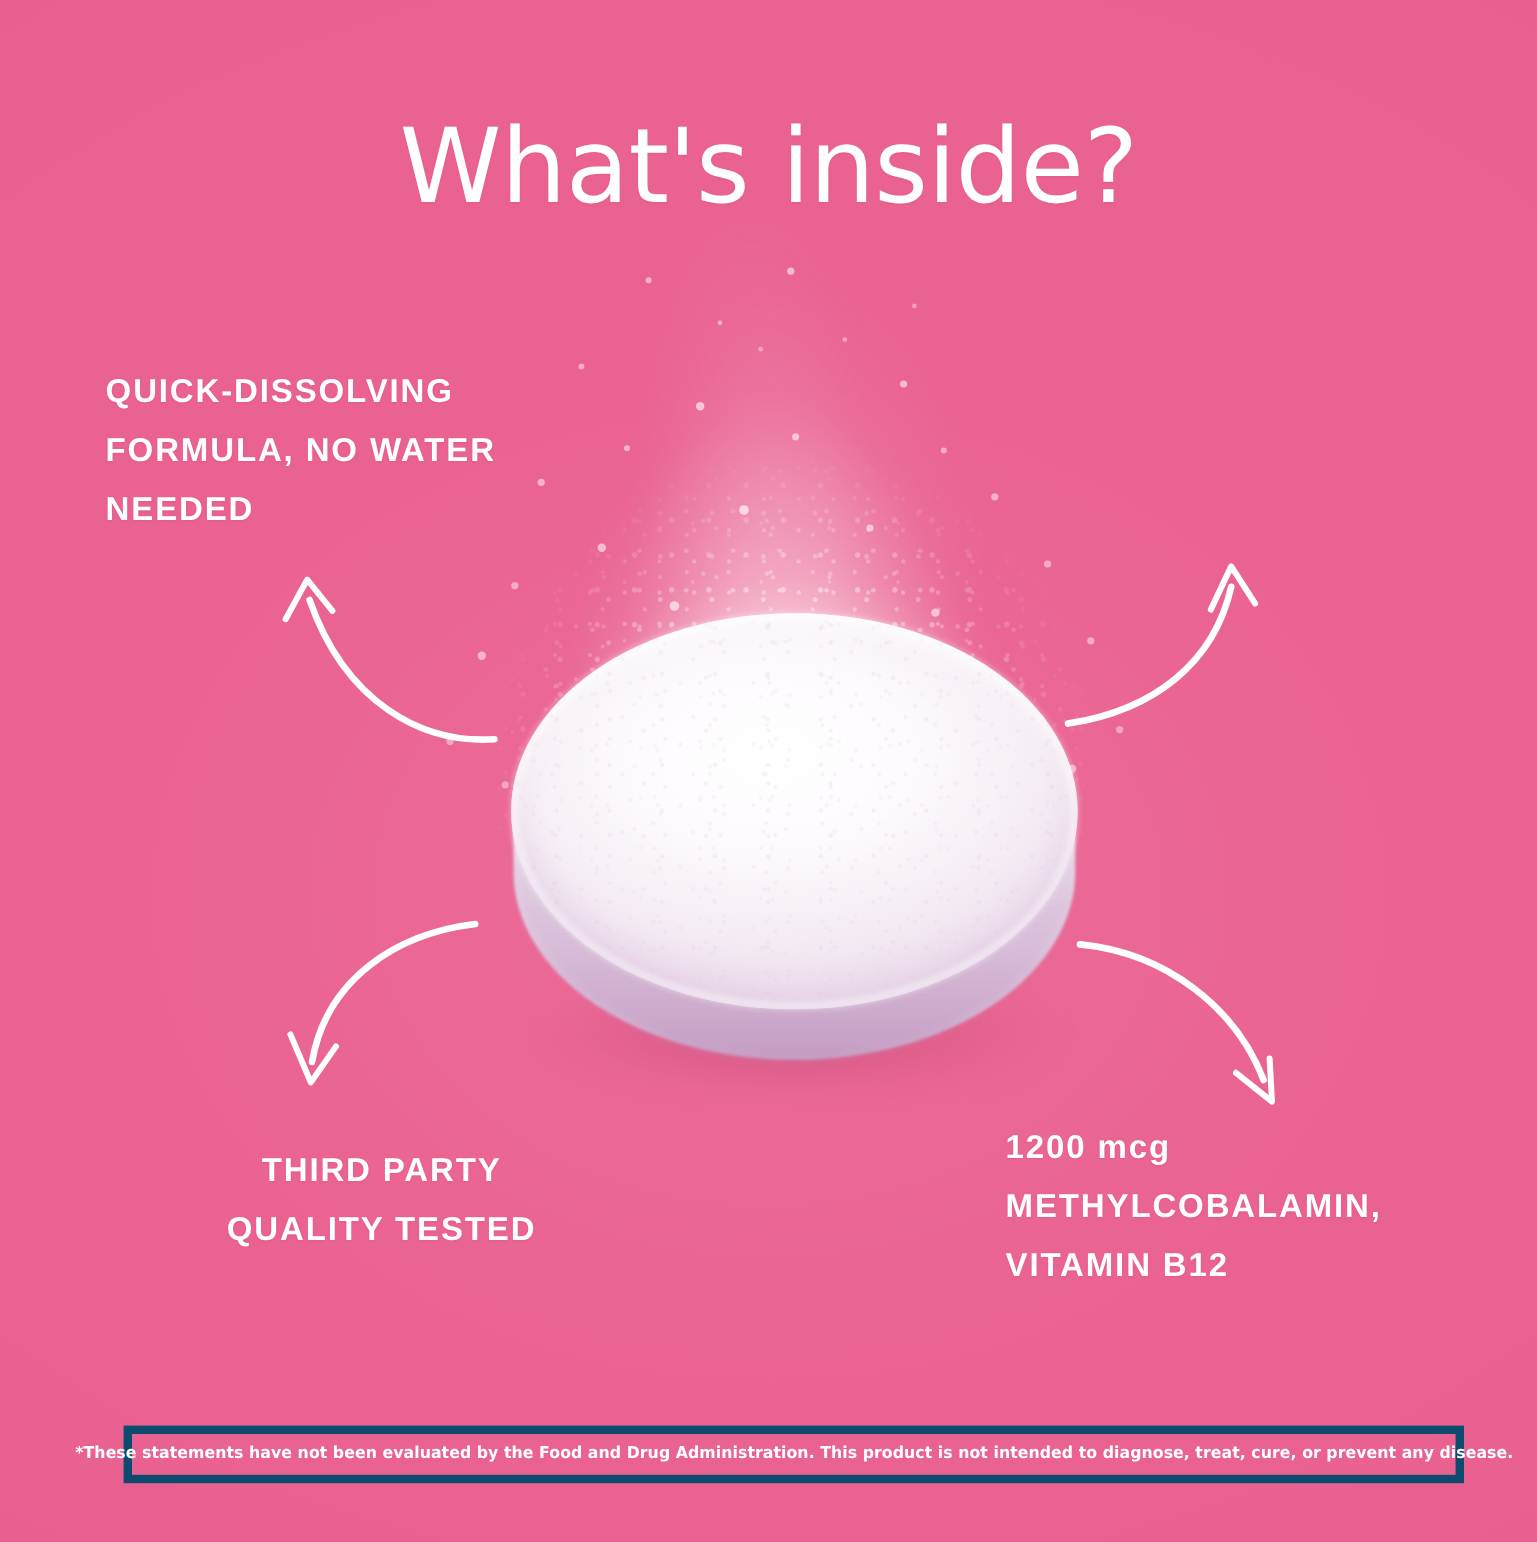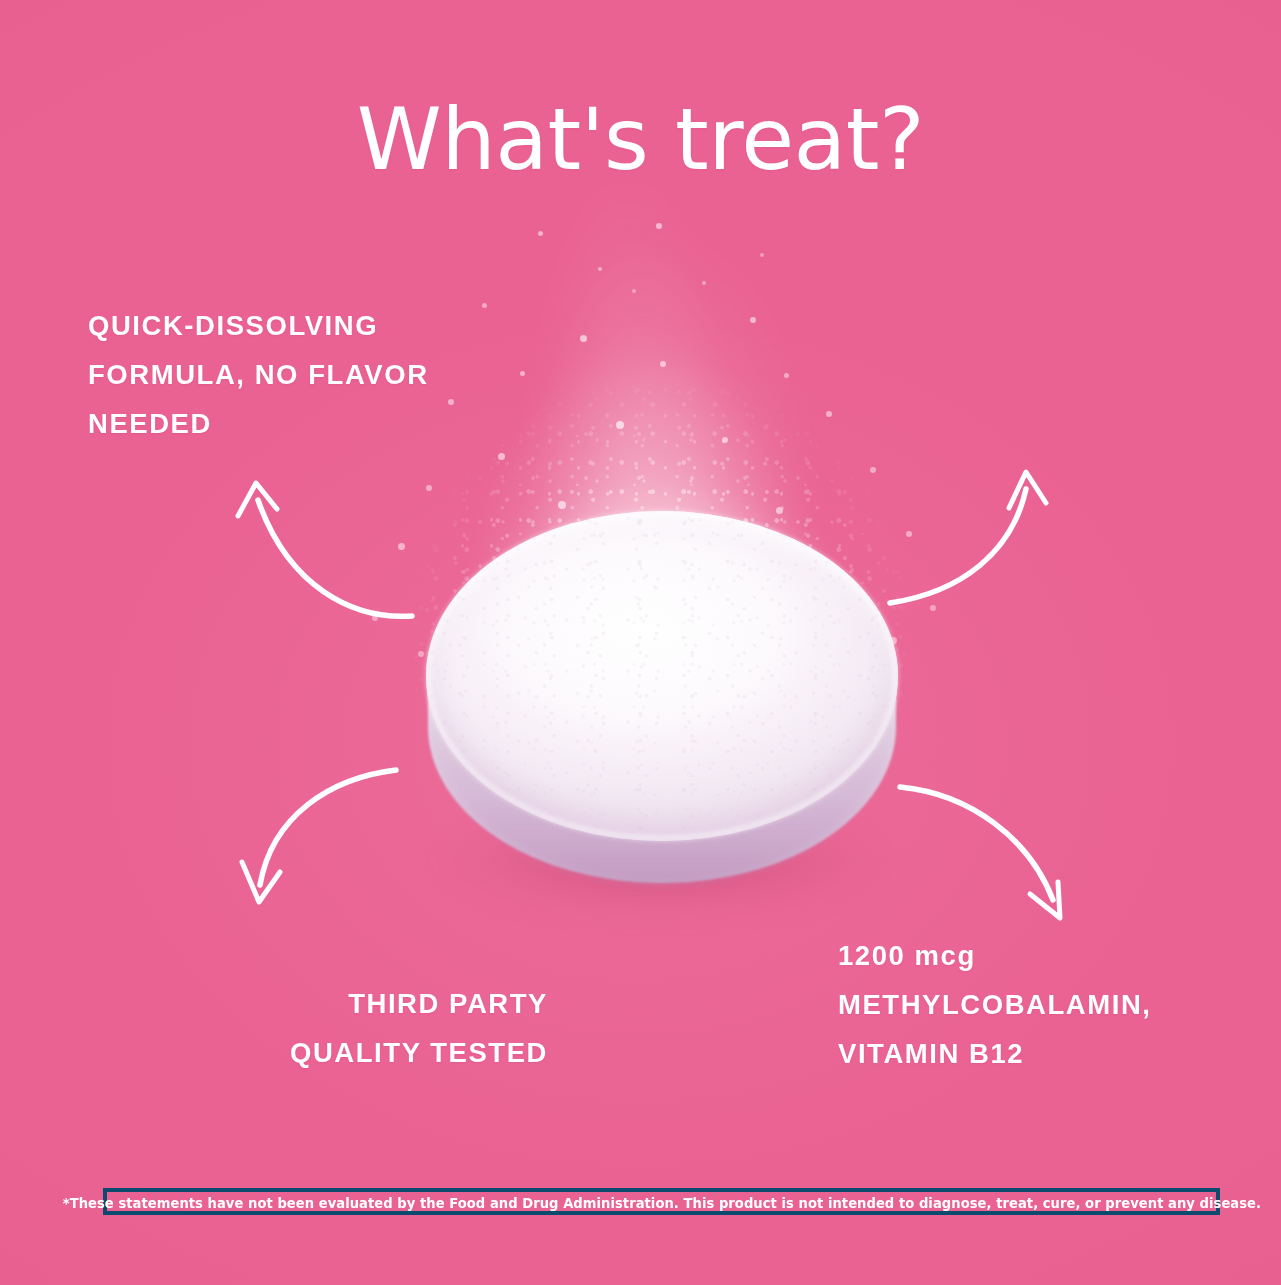--- a/index.html
+++ b/index.html
@@ -49,21 +49,21 @@
     color: #ffffff;
     font-size: 27.5px;
     line-height: 1.78;
     font-weight: bold;
     letter-spacing: 1.55px;
     text-shadow: 0 1px 2px rgba(190,50,95,0.16);
     white-space: pre-line;
   }
   .feat-tl { left: 88px;  top: 302px;  text-align: left;  width: 460px; }
   .feat-tr { right: 90px; top: 302px;  text-align: right; width: 460px; }
-  .feat-bl { left: 88px;  top: 980px;  text-align: right;  width: 460px; }
+  .feat-bl { left: 88px;  top: 951px;  text-align: center;  width: 460px; }
   .feat-br { left: 838px; top: 932px;  text-align: left;  width: 430px; }
 
   
   .tablet-wrap {
     position: absolute;
     left: 418px;
     top: 505px;
     width: 488px;
     height: 400px;
   }
@@ -210,25 +210,25 @@
     width: 1281px; height: 1285px;
     pointer-events: none;
   }
 
   
   .disclaimer {
     position: absolute;
     left: 103px;
     top: 1188px;
     width: 1117px;
-    height: 27px;
+    height: 48px;
     box-sizing: border-box;
-    border: 4px solid #0c4a6e;
+    border: 7px solid #0c4a6e;
     display: flex;
-    align-items: flex-end;
+    align-items: center;
     justify-content: center;
   }
   .disclaimer-text {
     color: #ffffff;
     font-size: 13.6px;
     font-weight: bold;
     letter-spacing: 0.05px;
     line-height: 1;
     font-family: "DejaVu Sans", sans-serif;
     white-space: nowrap;
@@ -306,24 +306,24 @@
         <path d="M242,862 L259,902 L280,872" stroke-width="5"></path>
       </g>
 
       <g>
         <path d="M900,787 C972,794 1030,840 1053,900"></path>
         <path d="M1030,894 L1060,918 L1058,882" stroke-width="5"></path>
       </g>
     </g>
   </svg>
 
-  <div class="title">What's treat?</div>
+  <div class="title">What's inside?</div>
 
   <div class="feat feat-tl">QUICK-DISSOLVING
-FORMULA, NO FLAVOR
+FORMULA, NO WATER
 NEEDED</div>
 
 
   <div class="feat feat-bl">THIRD PARTY
 QUALITY TESTED</div>
 
   <div class="feat feat-br">1200 mcg
 METHYLCOBALAMIN,
 VITAMIN B12</div>
 

